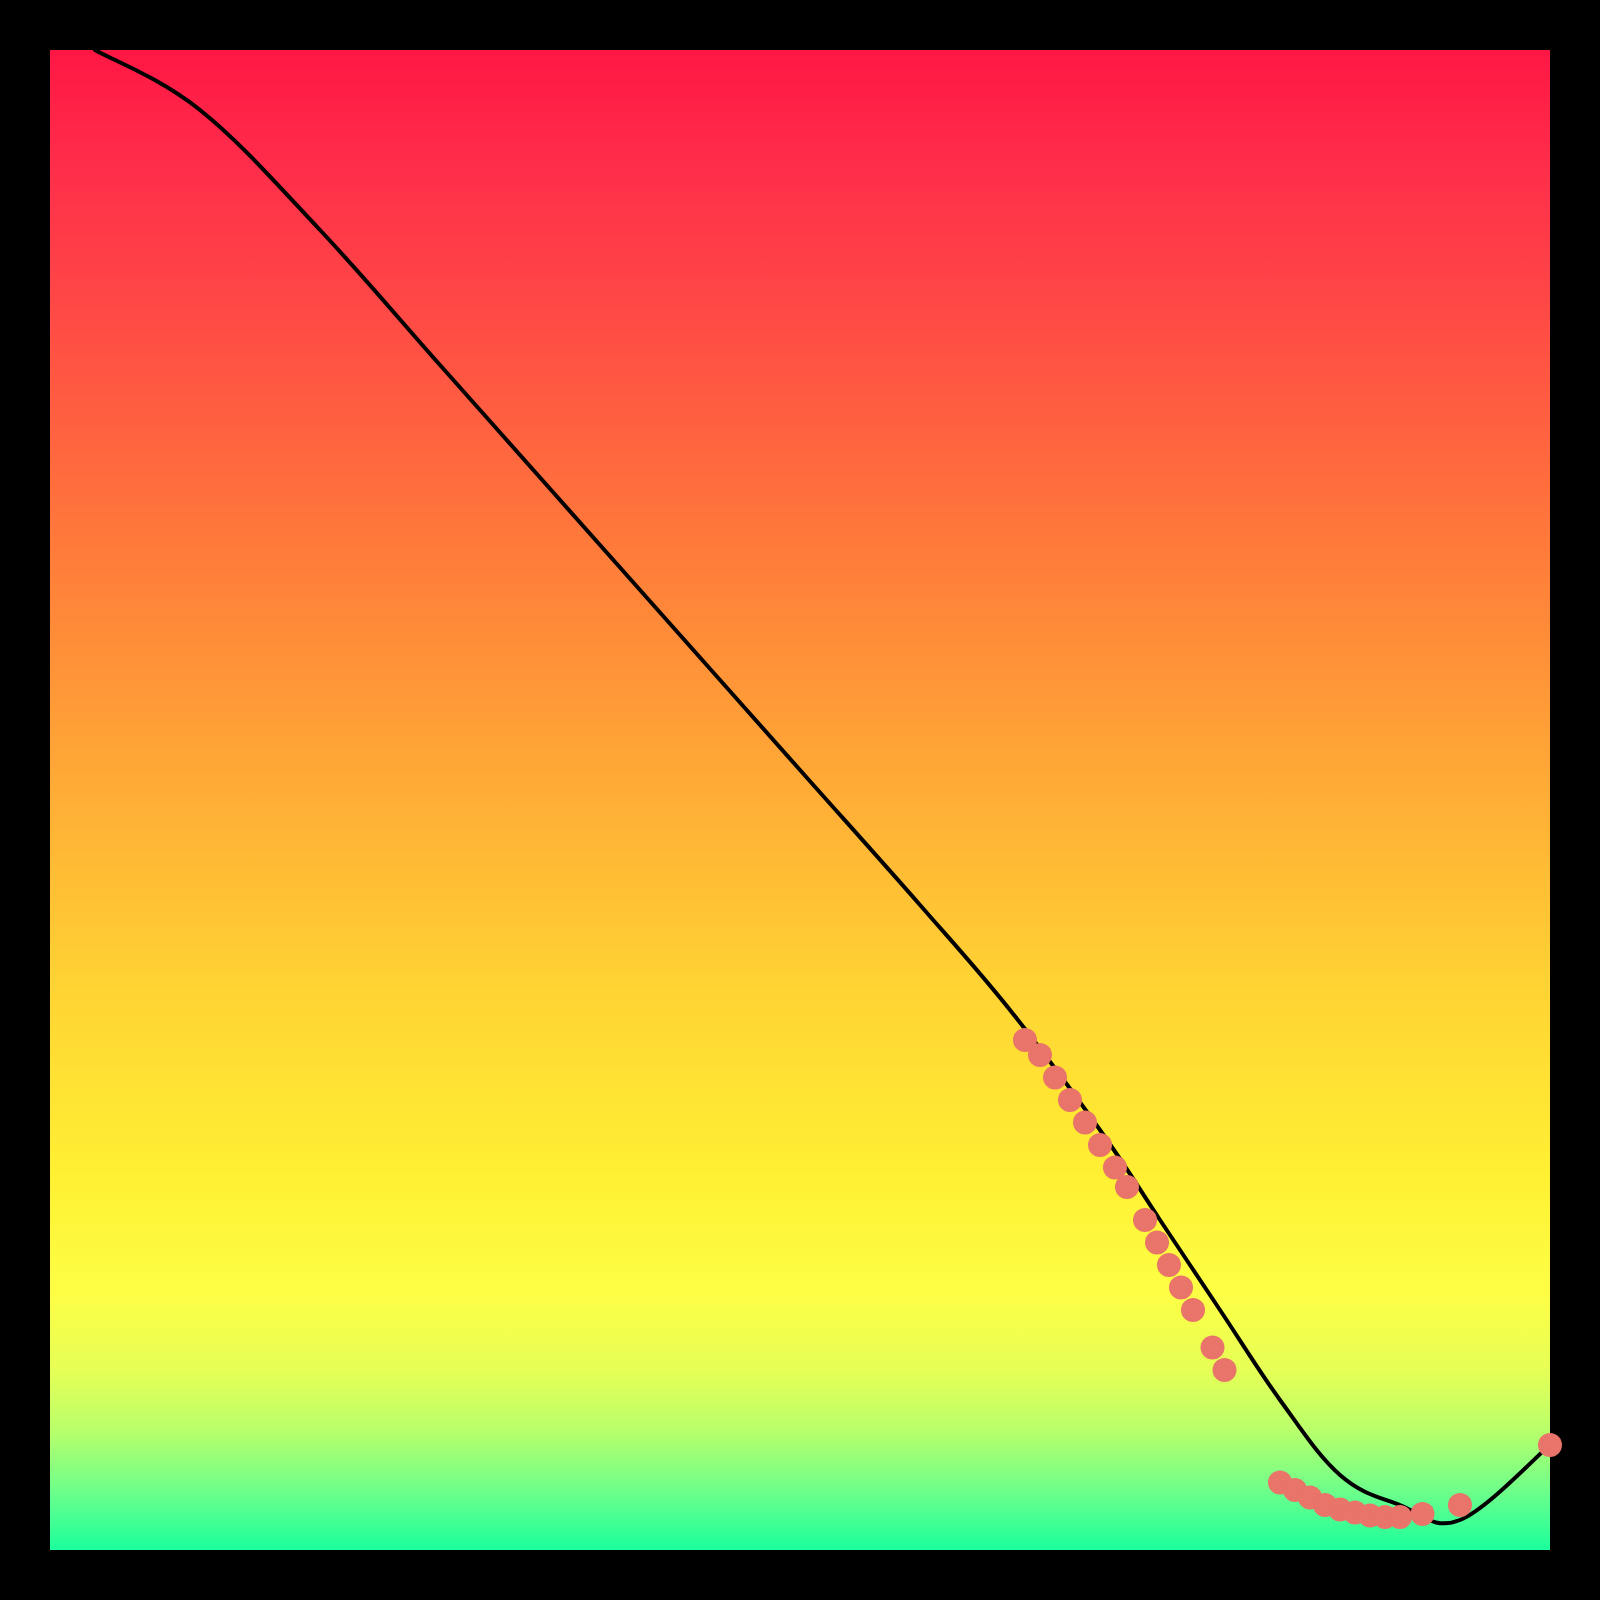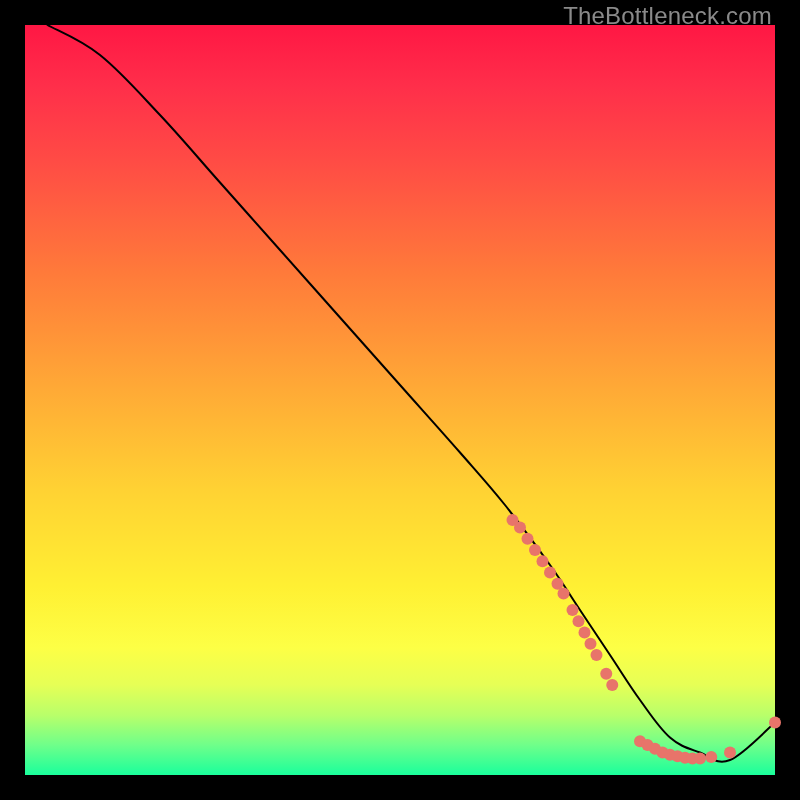--- a/index.html
+++ b/index.html
@@ -54,21 +54,20 @@
     font-weight: 500;
     color: #8a8a8a;
     letter-spacing: 0.2px;
     user-select: none;
   }
 </style>
 </head>
 <body>
 
 <div class="stage">
-  <div class="watermark">TheBottleneck.com</div>
 
   <div class="plot">
     <svg class="curve" viewBox="0 0 750 750" preserveAspectRatio="none">
       <path id="curve-path" fill="none" stroke="#000000" stroke-width="2" stroke-linecap="round" d="M 22.5,0 C 31.95,5.3999999999999995 54.75,13.8 75,30 C 95.25,46.2 113.4,67.05 135,90 C 156.6,112.95 173.4,133.2 195,157.5 C 216.6,181.8 233.40000000000003,200.7 255.00000000000003,225 C 276.6,249.3 293.4,268.2 315,292.5 C 336.6,316.8 353.40000000000003,335.7 375,360 C 396.59999999999997,384.3 416.09999999999997,405.9 434.99999999999994,427.5 C 453.8999999999999,449.1 463.8,459.75 480,480 C 496.2,500.25 511.5,521.1 525,540 C 538.5,558.9 544.2,568.8 555,585 C 565.8,601.2 574.2,613.8 585,630 C 595.8,646.2 604.2,660.15 615,675 C 625.8,689.85 634.2,703.05 645,712.5 C 655.8,721.95 664.2,723.45 675,727.5 C 685.8,731.55 691.5,740.4 705,735 C 718.5,729.6 741.9,704.25 750,697.5"></path>
       <g id="points-group">
           <circle cx="487.5" cy="495" r="6" fill="#e8746a"></circle>
           <circle cx="495" cy="502.5" r="6" fill="#e8746a"></circle>
           <circle cx="502.50000000000006" cy="513.75" r="6" fill="#e8746a"></circle>
           <circle cx="510.00000000000006" cy="525" r="6" fill="#e8746a"></circle>
           <circle cx="517.5" cy="536.25" r="6" fill="#e8746a"></circle>

